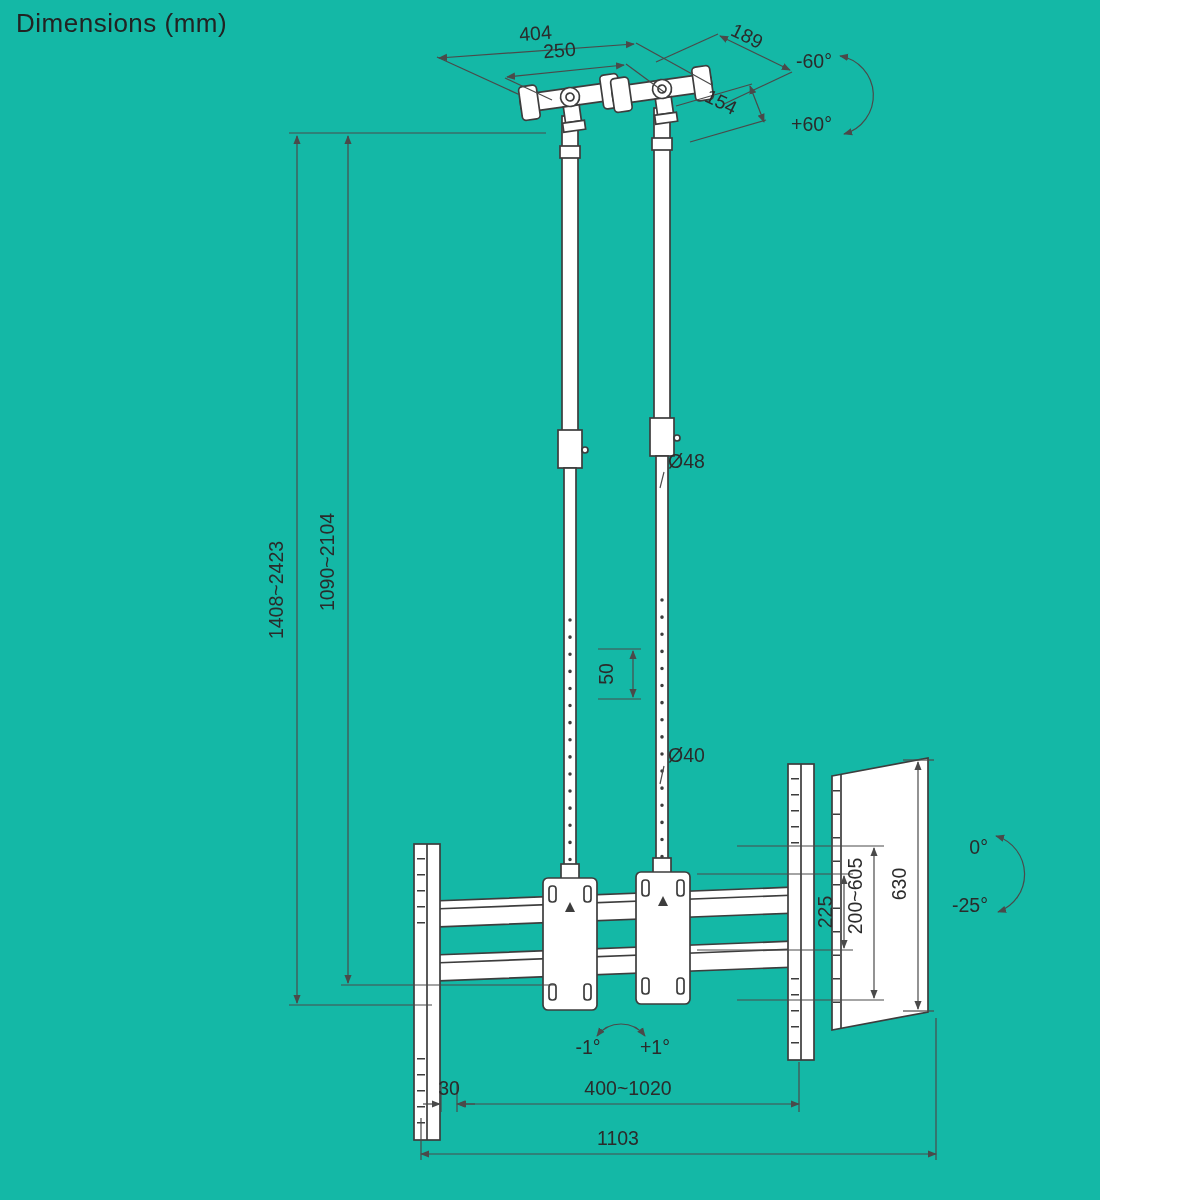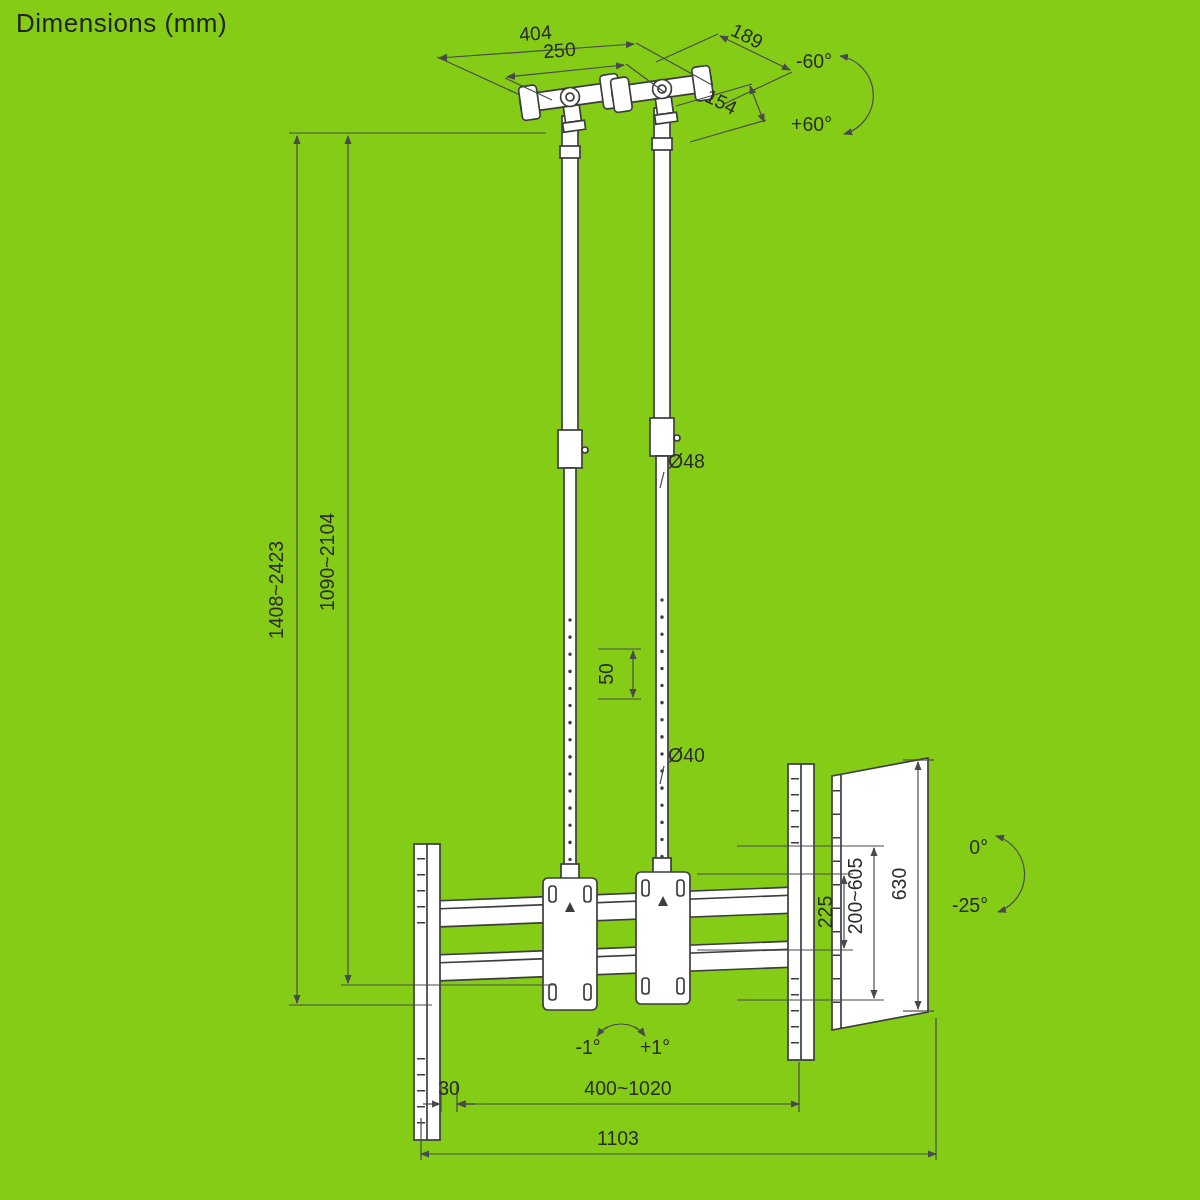--- a/index.html
+++ b/index.html
@@ -1,16 +1,16 @@
 <!DOCTYPE html>
 <html><head>
 <meta charset="utf-8">
 <style>
   html,body{margin:0;padding:0;background:#ffffff;}
-  .page{position:relative;width:1200px;height:1200px;background:#84cc16;overflow:hidden;
+  .page{position:relative;width:1100px;height:1200px;background:#14b8a6;overflow:hidden;
         font-family:"Liberation Sans",sans-serif;}
   .title{position:absolute;left:16px;top:8px;font-size:26px;color:#222;letter-spacing:.5px;}
   svg{position:absolute;left:0;top:0;}
   .obj{stroke:#3d3d3d;stroke-width:1.7;fill:none;}
   .objf{stroke:#3d3d3d;stroke-width:1.7;fill:#ffffff;}
   .fill{fill:#3d3d3d;stroke:none;}
   .dim{stroke:#4a4a4a;stroke-width:1.2;fill:none;}
   .lbl{font-size:19.5px;fill:#2b2b2b;}
 </style>
 </head>

